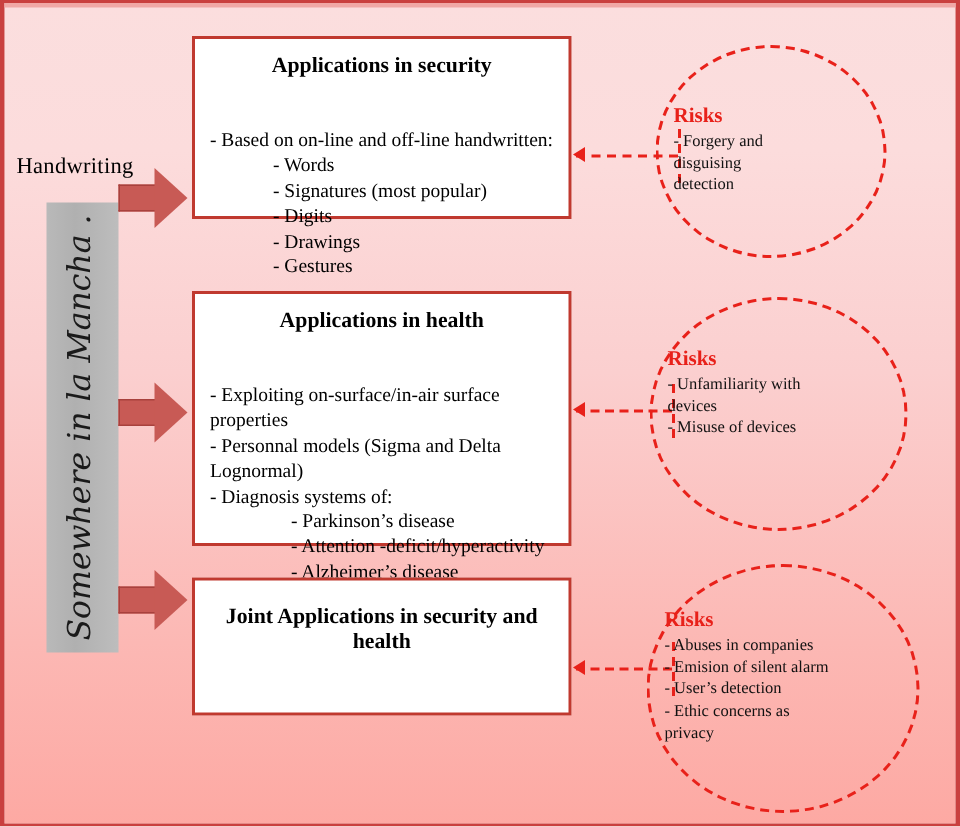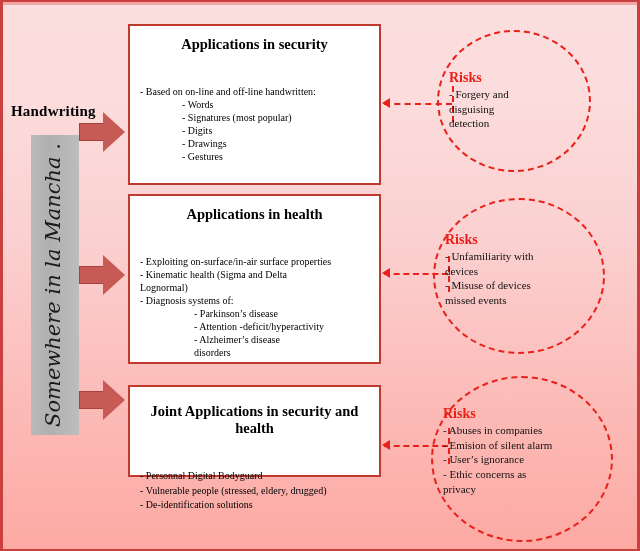--- a/index.html
+++ b/index.html
@@ -18,21 +18,21 @@
     border-bottom:2px solid #c9403f;
   }
   #stage:before{
     content:"";position:absolute;left:0;top:0;right:0;height:3px;
     background:#f0a8a6;
   }
 
   
   .hw-label{
     position:absolute;left:8px;top:101px;
-    font-weight:bold;font-size:15px;color:#000;
+    font-weight:normal;font-size:15px;color:#000;
     letter-spacing:0.2px;
   }
   .hw-strip{
     position:absolute;left:28px;top:133px;width:48px;height:300px;
     background:linear-gradient(to right,#b9b9b9,#b0b0b0 40%,#bdbdbd);
     overflow:hidden;
   }
   .hw-text{
     position:absolute;
     left:-128px;top:130px;
@@ -73,21 +73,21 @@
     position:absolute;left:125px;width:253px;
     background:#ffffff;
     border:2px solid #c0392f;
     box-sizing:border-box;
     padding:8px 10px 8px 10px;
   }
   .box h3{
     margin:2px 0 10px 0;
     font-size:14.5px;font-weight:bold;text-align:center;color:#000;
   }
-  .box .lines{font-size:10px;line-height:1.30;color:#000;margin-top:32px;}
+  .box .lines{font-size:13px;line-height:1.30;color:#000;margin-top:32px;}
   .box .lines div{white-space:pre-wrap;}
   .ind1{padding-left:42px;}
   .ind2{padding-left:54px;}
 
   
   .circle{
     position:absolute;
     border:2.5px dashed #e8211a;
     border-radius:50%;
     box-sizing:border-box;
@@ -138,53 +138,48 @@
     <div class="head-o"></div>
     <div class="shaft"></div>
     <div class="head"></div>
   </div>
   <div class="arrow" style="left:76px;top:378px;">
     <div class="head-o"></div>
     <div class="shaft"></div>
     <div class="head"></div>
   </div>
 
-  <div class="box" style="top:22px;height:161px;">
+  <div class="box" style="top:22px;height:122px;">
     <h3>Applications in security</h3>
     <div class="lines">
       <div>- Based on on-line and off-line handwritten:</div>
       <div class="ind1">- Words</div>
       <div class="ind1">- Signatures (most popular)</div>
       <div class="ind1">- Digits</div>
       <div class="ind1">- Drawings</div>
       <div class="ind1">- Gestures</div>
     </div>
   </div>
 
   <div class="box" style="top:192px;height:170px;">
     <h3>Applications in health</h3>
     <div class="lines">
       <div>- Exploiting on-surface/in-air surface properties</div>
-      <div>- Kinematic health (Sigma and Delta</div>
+      <div>- Personnal models (Sigma and Delta</div>
       <div>Lognormal)</div>
       <div>- Diagnosis systems of:</div>
       <div class="ind2">- Parkinson’s disease</div>
       <div class="ind2">- Attention -deficit/hyperactivity</div>
       <div class="ind2">- Alzheimer’s disease</div>
       <div class="ind2">disorders</div>
     </div>
   </div>
 
   <div class="box" style="top:383px;height:92px;">
     <h3 style="margin-top:8px;margin-bottom:14px;">Joint Applications in security and health</h3>
-    <div class="lines" style="line-height:1.45;">
-      <div>- Personnal Digital Bodyguard</div>
-      <div>- Vulnerable people (stressed, eldery, drugged)</div>
-      <div>- De-identification solutions</div>
-    </div>
   </div>
 
   <div class="conn-h" style="left:381px;top:101px;width:68px;"></div>
   <div class="conn-v" style="left:449px;top:84px;height:36px;"></div>
   <div class="conn-arrow" style="left:379px;top:96px;"></div>
 
   <div class="conn-h" style="left:381px;top:271px;width:64px;"></div>
   <div class="conn-v" style="left:445px;top:254px;height:36px;"></div>
   <div class="conn-arrow" style="left:379px;top:266px;"></div>
 
@@ -203,31 +198,30 @@
     </div>
   </div>
 
   <div class="circle" style="left:430px;top:196px;width:172px;height:156px;">
     <div class="circ-content" style="top:32px;">
       <div class="circ-title">Risks</div>
       <div class="circ-lines">
         <div>- Unfamiliarity with</div>
         <div>devices</div>
         <div>- Misuse of devices</div>
-        <div>missed events</div>
       </div>
     </div>
   </div>
 
   <div class="circle" style="left:428px;top:374px;width:182px;height:166px;">
     <div class="circ-content" style="top:28px;">
       <div class="circ-title">Risks</div>
       <div class="circ-lines">
         <div>- Abuses in companies</div>
         <div>- Emision of silent alarm</div>
-        <div>- User’s ignorance</div>
+        <div>- User’s detection</div>
         <div>- Ethic concerns as</div>
         <div>privacy</div>
       </div>
     </div>
   </div>
 
 </div>
 
 </body></html>

